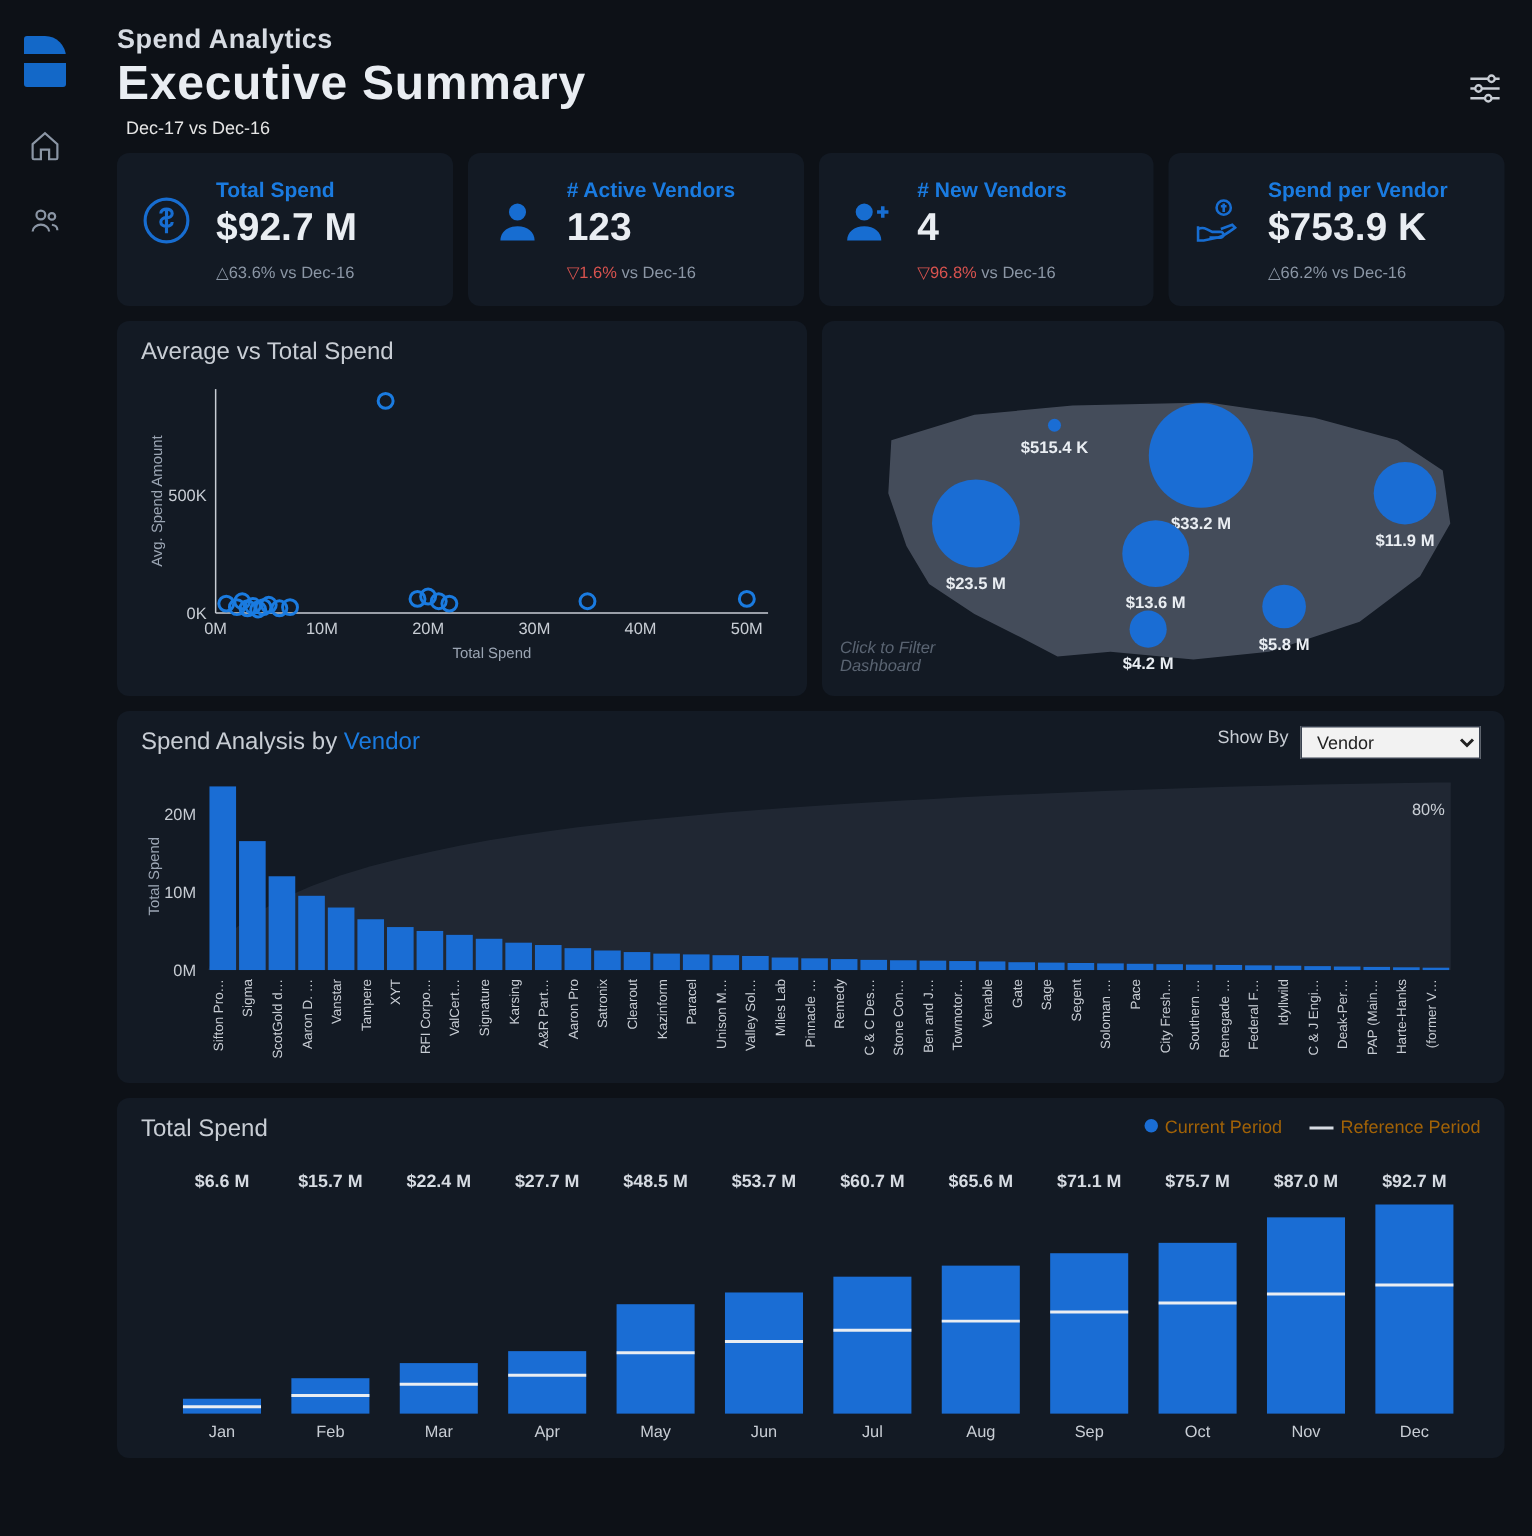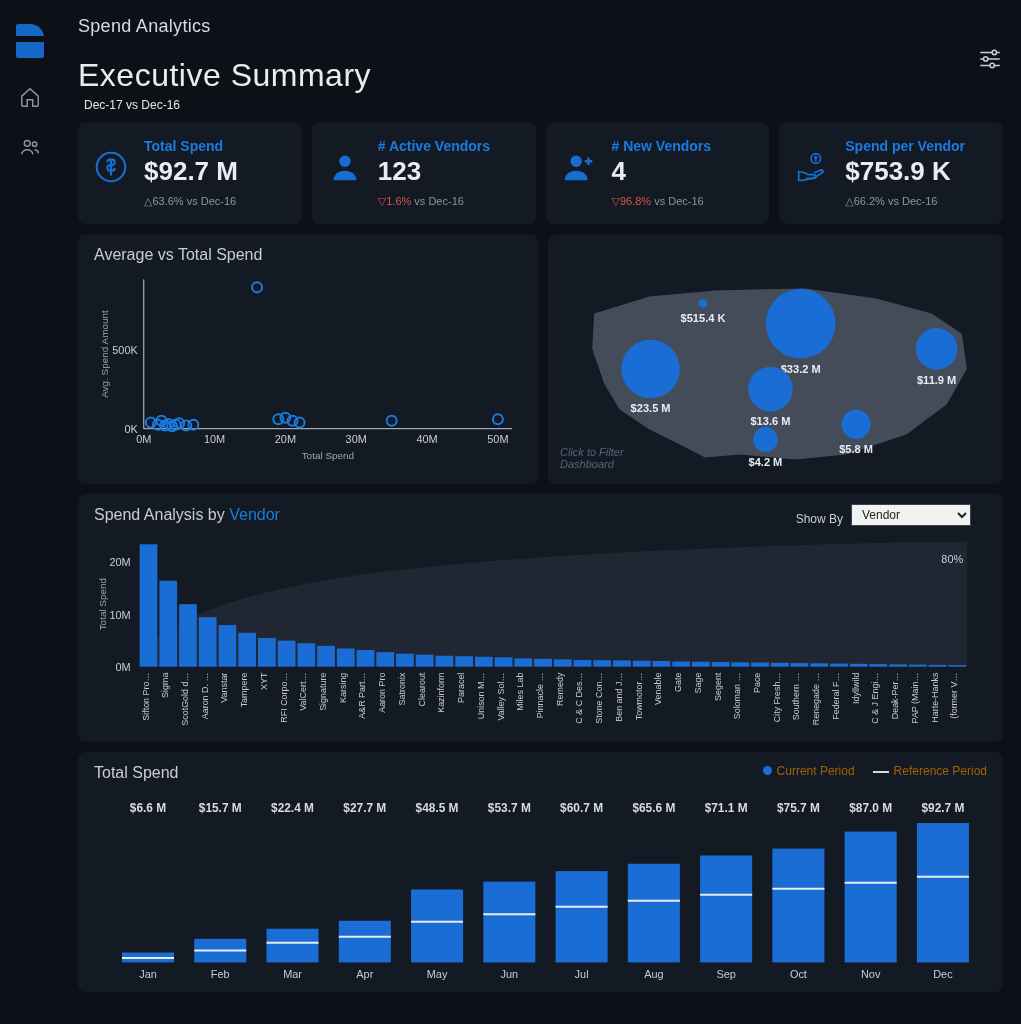--- a/index.html
+++ b/index.html
@@ -3,22 +3,22 @@
 <meta charset="utf-8">
 <style>
 * { margin:0; padding:0; box-sizing:border-box; }
 body { background:#0d1117; color:#c8cdd4; font-family:-apple-system,BlinkMacSystemFont,"Segoe UI",Arial,sans-serif; width:1021px; height:1024px; display:flex; overflow:hidden; }
 .sidebar { width:60px; background:#0d1117; display:flex; flex-direction:column; align-items:center; padding-top:24px; gap:28px; }
 .logo { width:28px; height:34px; background:#1368c8; border-radius:2px 14px 2px 2px; position:relative; }
 .logo::after { content:''; position:absolute; left:0; top:12px; width:28px; height:6px; background:#0d1117; }
 .nav-icon { width:22px; height:22px; color:#8b96a5; cursor:pointer; }
 .main { flex:1; padding:16px 18px 10px 18px; display:flex; flex-direction:column; gap:10px; }
 .header { display:flex; align-items:flex-start; justify-content:space-between; }
-.header-left h3 { font-size:18px; font-weight:400; color:#d6dbe2; letter-spacing:.3px; }
-.header-left h1 { font-size:32px; font-weight:400; color:#e9edf2; letter-spacing:.5px;margin-top:20px; }
+.header-left h3 { font-size:18px; font-weight:700; color:#d6dbe2; letter-spacing:.3px; }
+.header-left h1 { font-size:32px; font-weight:700; color:#e9edf2; letter-spacing:.5px; }
 .header-left .sub { font-size:12px; color:#e5e5e5; margin-top:4px; margin-left:6px; }
 .settings-icon { width:26px; height:26px; color:#c8cdd4; cursor:pointer; margin-top:30px; }
 .cards { display:flex; gap:10px; }
 .card { flex:1; background:#131a24; border-radius:8px; padding:16px 14px; display:flex; align-items:flex-start; gap:14px; }
 .card-icon { width:38px; height:38px; color:#176dd1; flex-shrink:0; margin-top:10px; }
 .card-body { display:flex; flex-direction:column; }
 .card-title { font-size:14px; color:#1a7be0; font-weight:600; }
 .card-value { font-size:26px; font-weight:700; color:#e9edf2; margin-top:2px; }
 .card-delta { font-size:11px; color:#8b96a5; margin-top:8px; }
 .delta-up { color:#8b96a5; }
@@ -27,21 +27,21 @@
 .panel { background:#131a24; border-radius:8px; padding:12px 16px; }
 .panel-title { font-size:16px; color:#c8cdd4; font-weight:500; }
 .panel-title .accent { color:#1a7be0; }
 .scatter-panel { flex:0 0 460px; height:250px; }
 .map-panel { flex:1; height:250px; position:relative; }
 .scatter-svg { width:100%; height:200px; }
 .map-wrap { position:absolute; inset:40px 16px 10px 16px; }
 .map-svg { width:100%; height:100%; }
 .map-hint { position:absolute; left:12px; bottom:14px; font-size:11px; color:#5a6472; font-style:italic; width:80px; }
 .vendor-panel { height:248px; position:relative; }
-.showby { position:absolute; right:32px; top:10px; font-size:12px; color:#c8cdd4; display:flex; align-items:flex-end; gap:8px; }
+.showby { position:absolute; right:16px; top:10px; font-size:12px; color:#c8cdd4; display:flex; align-items:flex-start; gap:8px; }
 .showby select { background:#f2f2f2; border:1px solid #3a4250; color:#222; font-size:12px; padding:2px 6px; width:120px; }
 .vendor-svg { width:100%; height:206px; }
 .spend-panel { height:240px; position:relative; }
 .legend { position:absolute; right:16px; top:12px; font-size:12px; color:#a16207; display:flex; gap:18px; align-items:center; }
 .legend .dot { width:9px; height:9px; border-radius:50%; background:#1a6dd4; display:inline-block; margin-right:5px; }
 .legend .line { width:16px; height:2px; background:#d6dbe2; display:inline-block; margin-right:5px; vertical-align:middle; }
 .spend-svg { width:100%; height:200px; margin-top:6px; }
 .tick-text { font-size:11px; fill:#c8cdd4; }
 .axis-label { font-size:10px; fill:#9ba5b3; }
 .bar-label { font-size:12px; fill:#d6dbe2; font-weight:600; }

